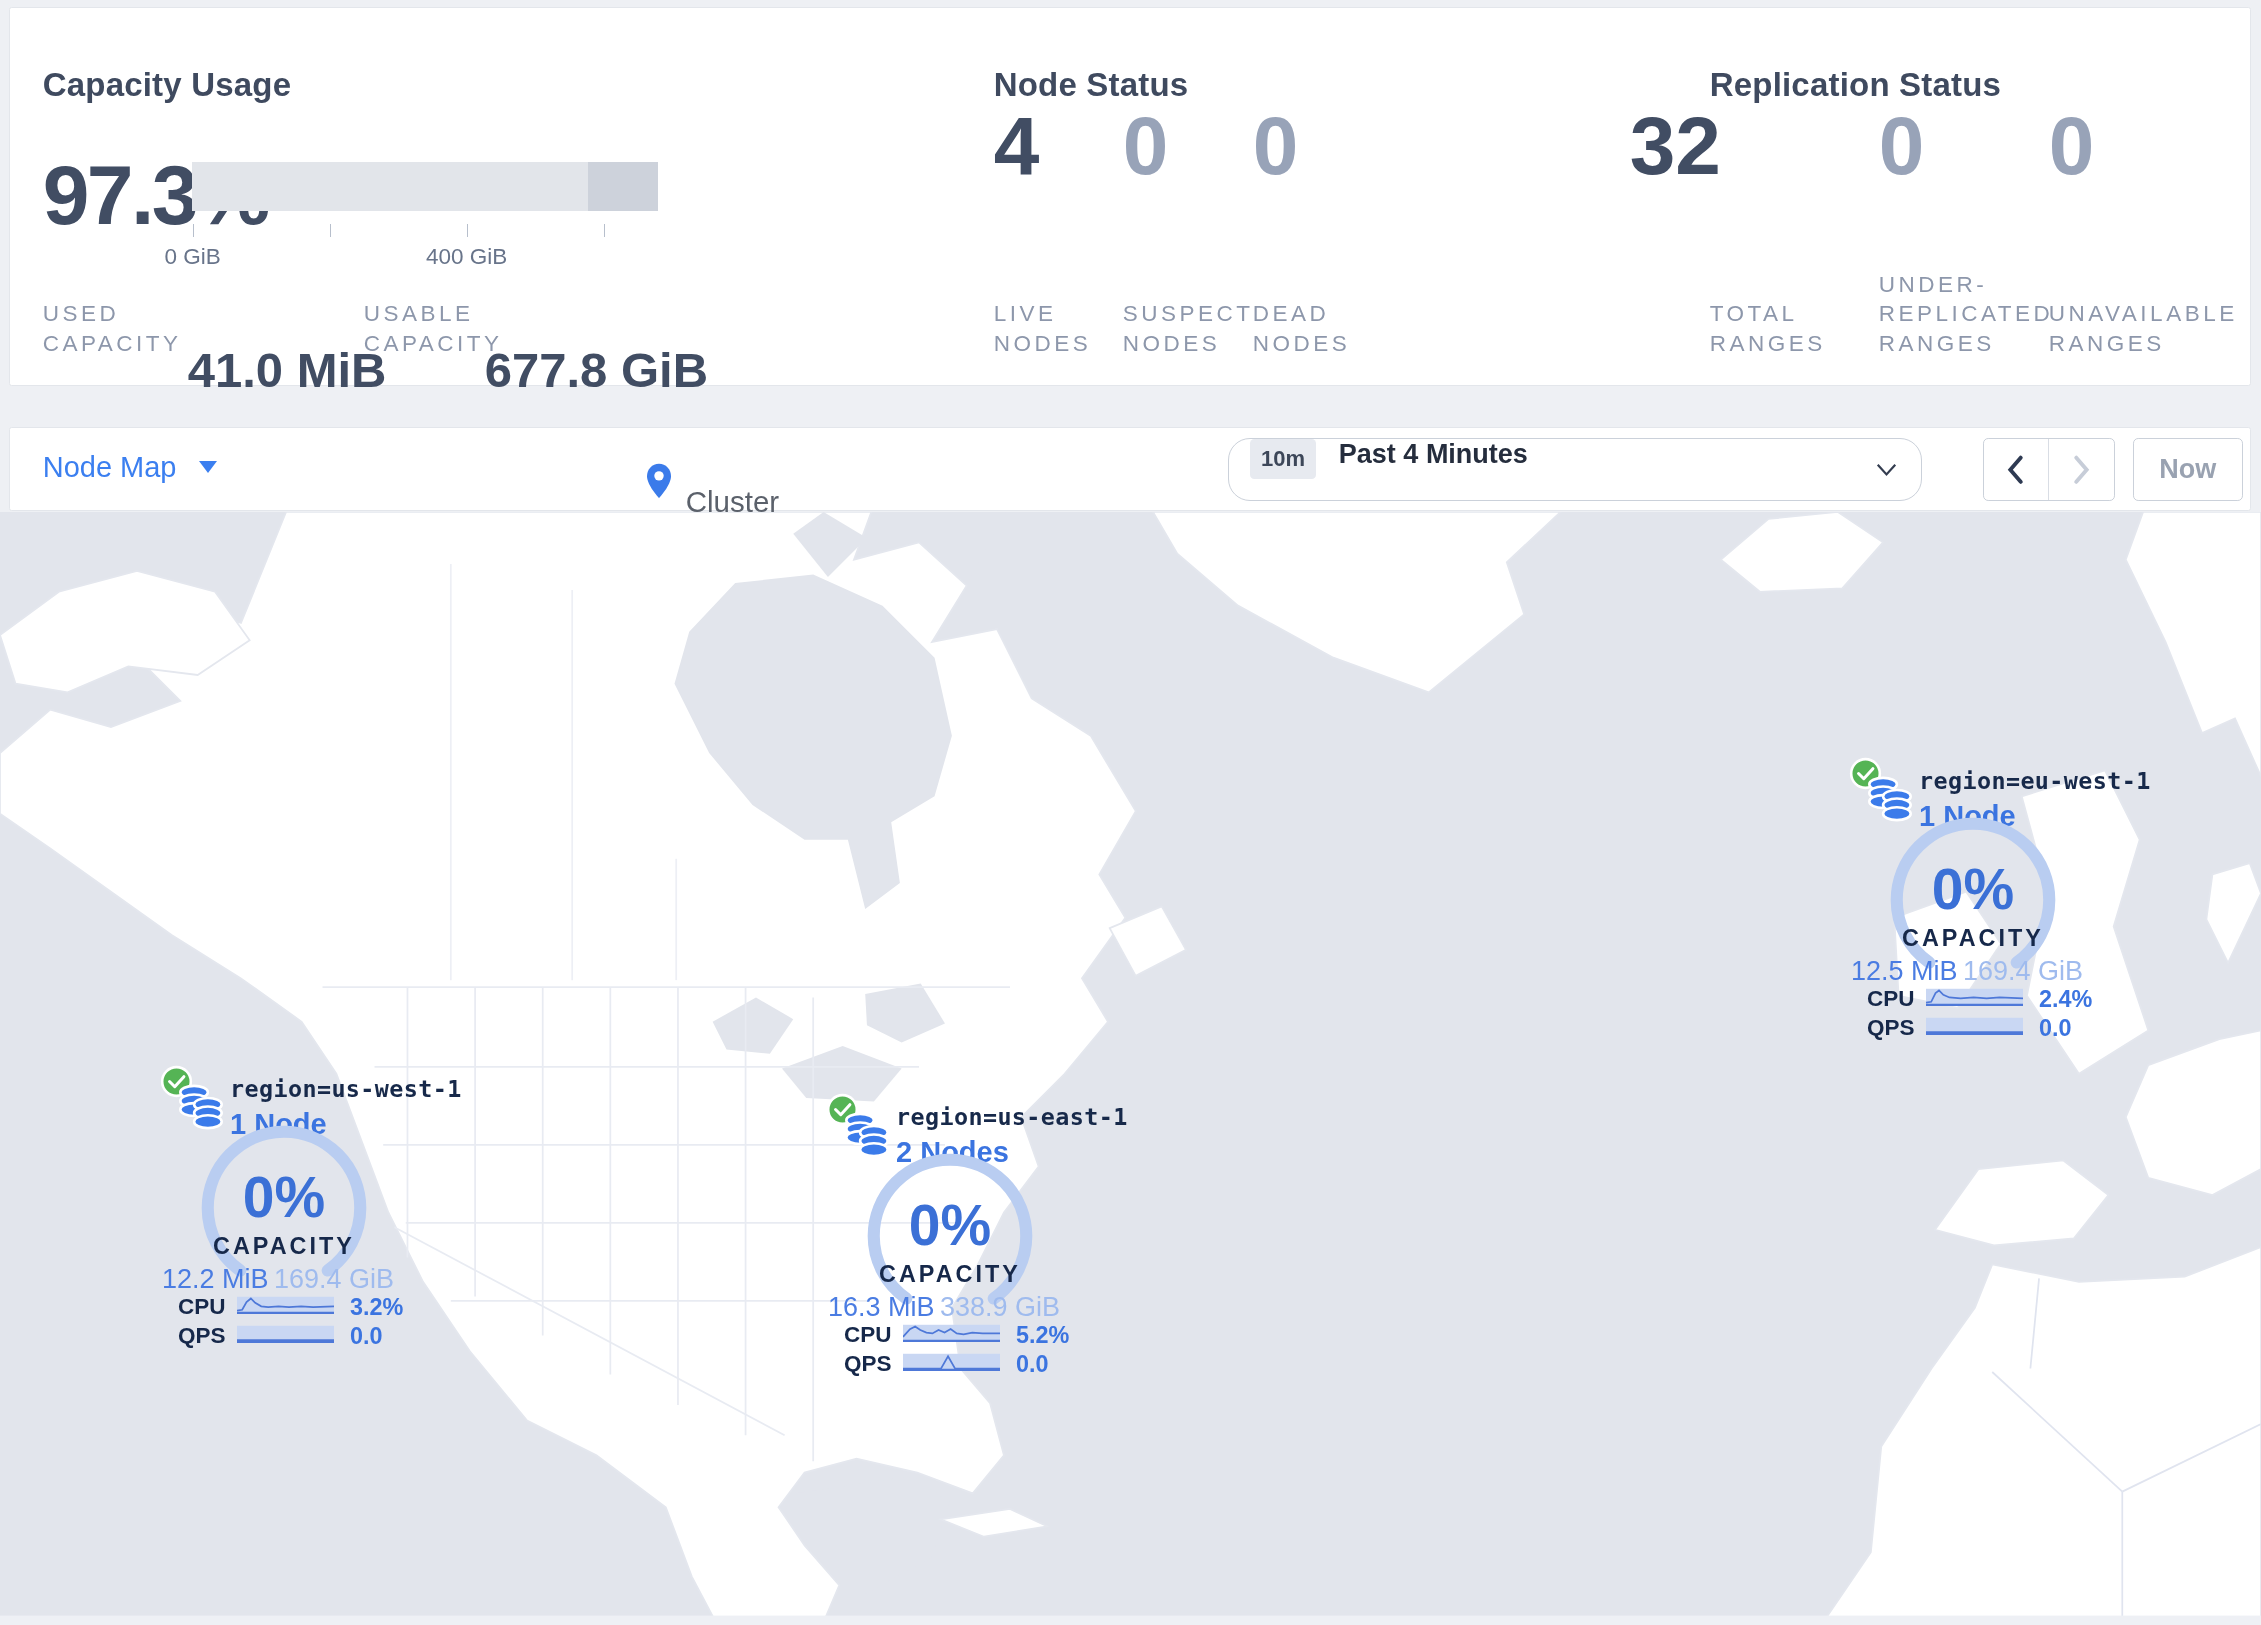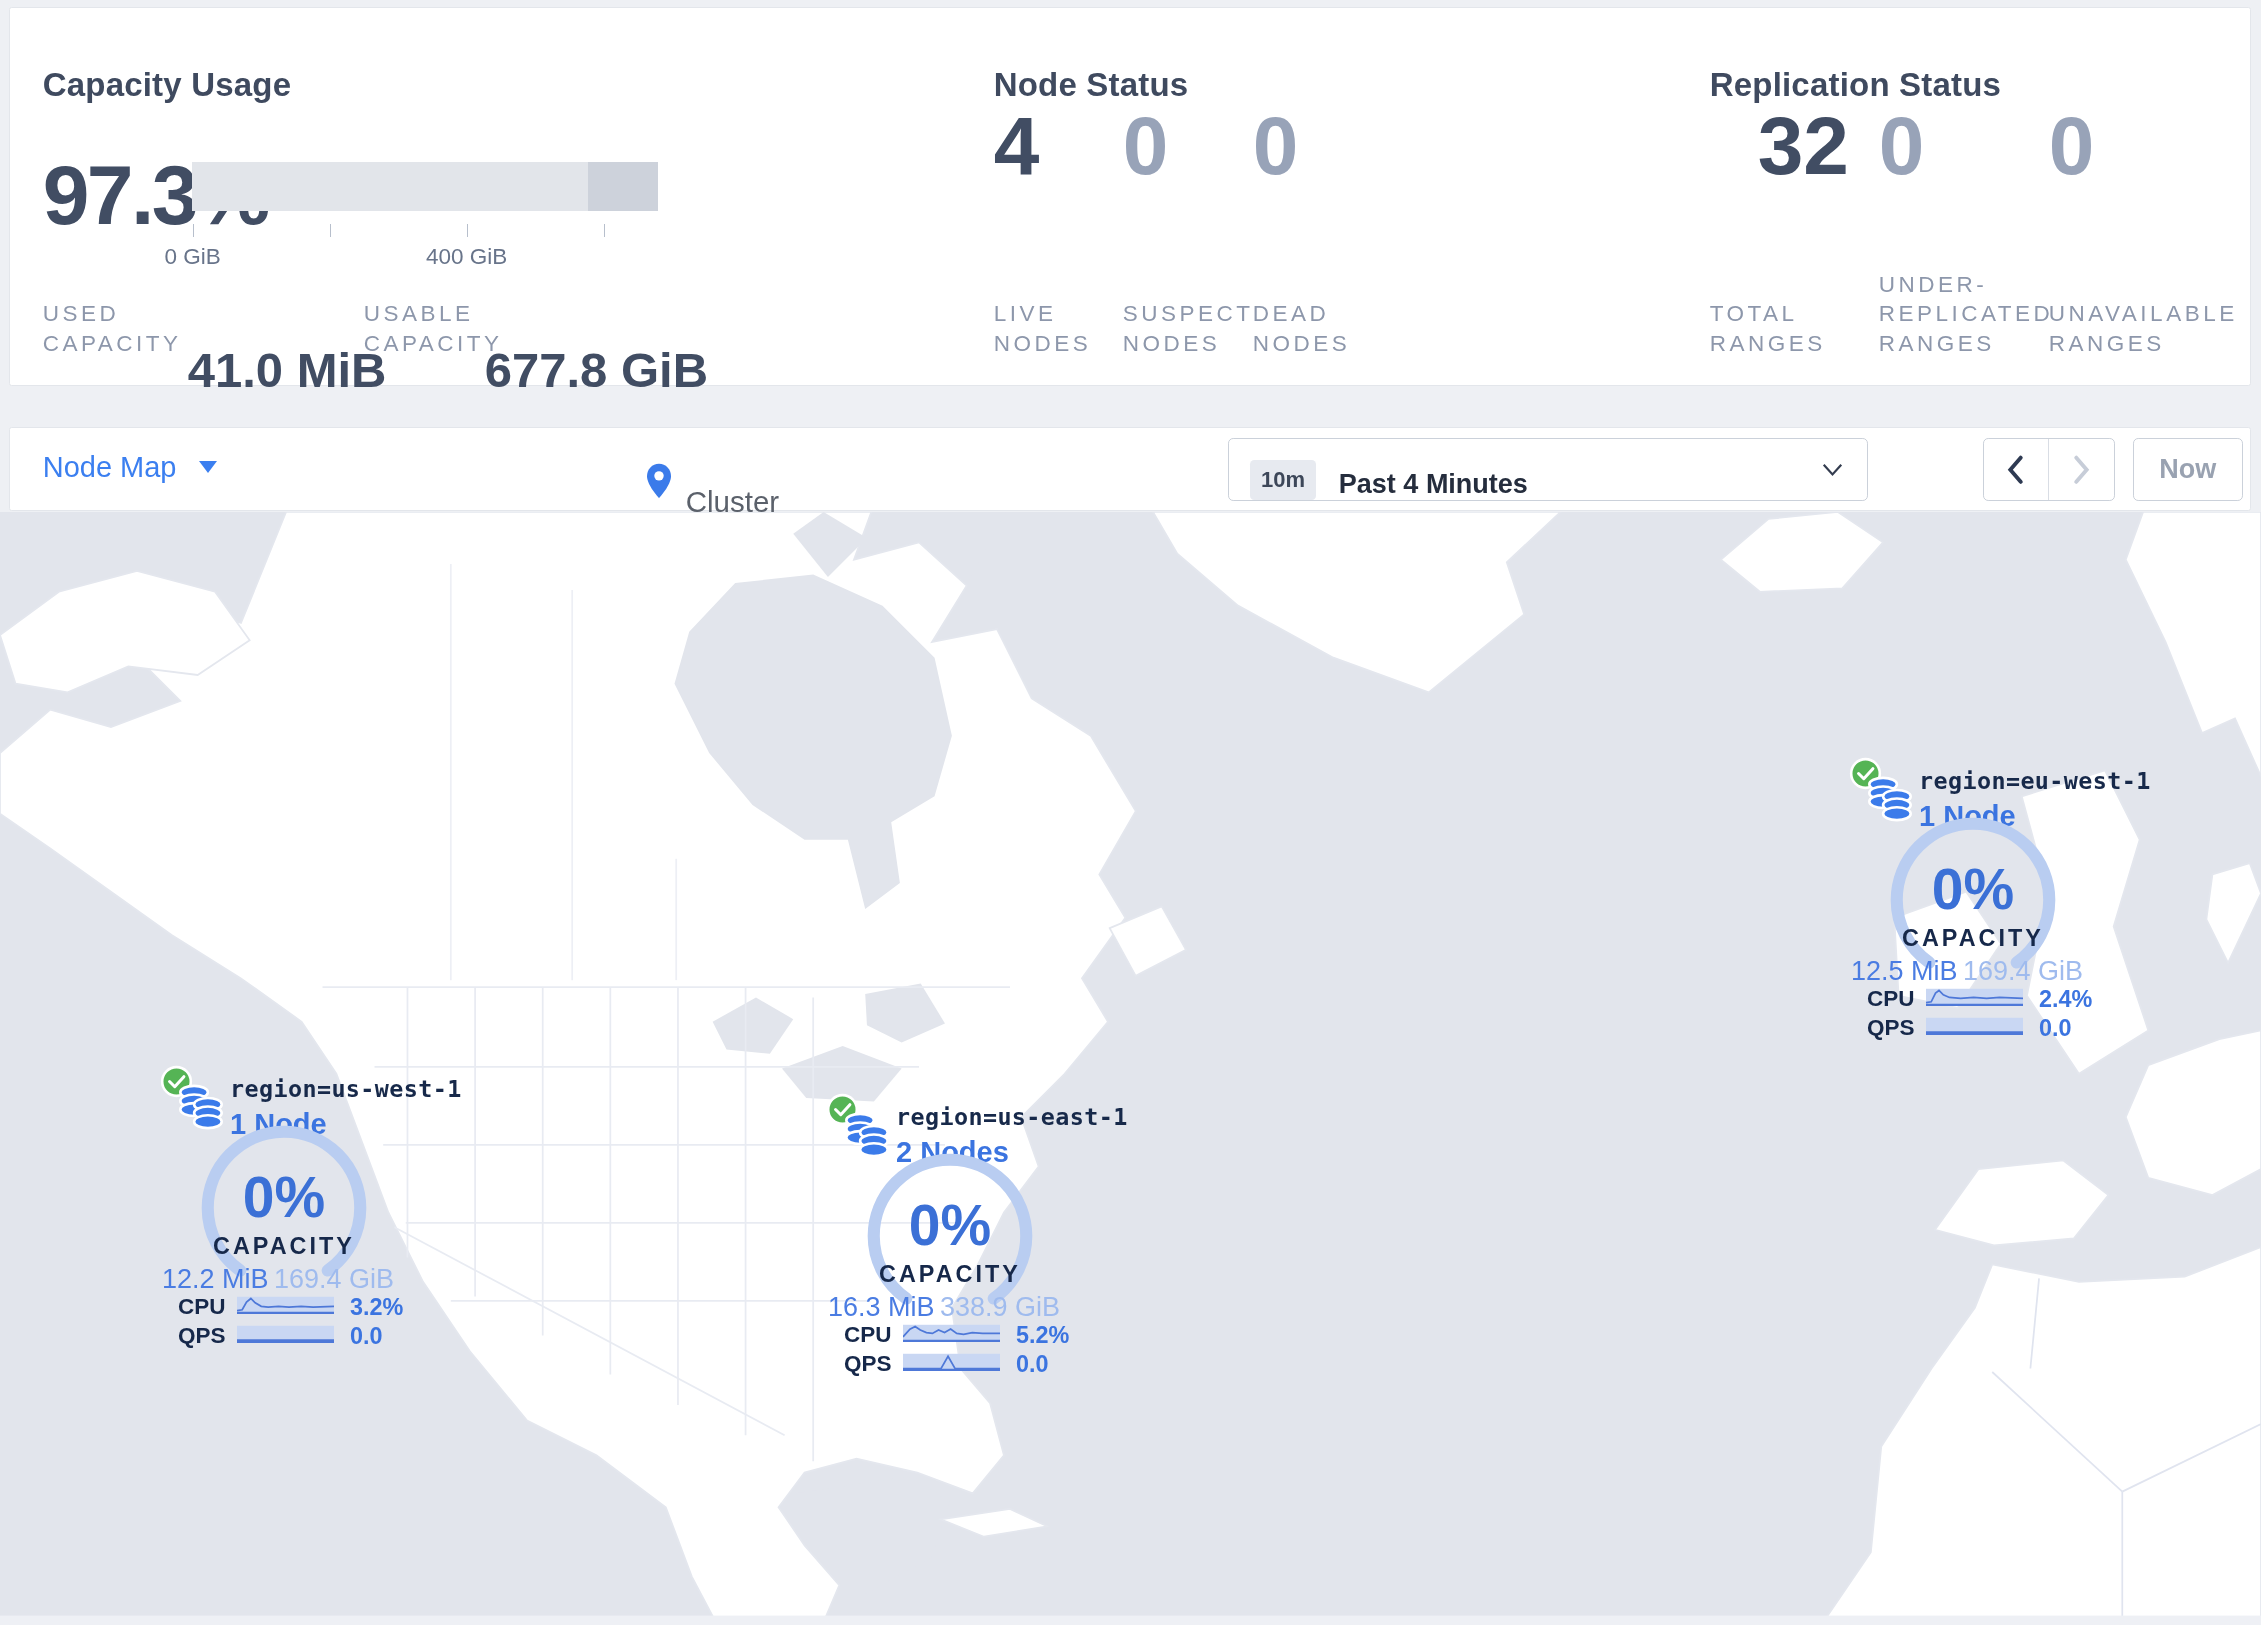--- a/index.html
+++ b/index.html
@@ -25,21 +25,21 @@
   .stat-num.dim{color:#98a3b8;}
 
   
   .toolbar-card{top:427px;height:84px;}
   .view-sel{position:absolute;left:33px;top:22.5px;display:flex;align-items:center;gap:22.5px;cursor:pointer;}
   .view-sel .lbl{font-size:29px;color:#3b7ff0;}
   .caret-down{width:0;height:0;border-left:9.5px solid transparent;border-right:9.5px solid transparent;border-top:12px solid #3b7ff0;}
   .crumb{position:absolute;left:636px;top:15.6px;display:flex;align-items:center;gap:14px;}
   .crumb .lbl{font-size:29.5px;color:#5b616b;margin-top:41px;}
   .ctl{position:absolute;top:10.4px;height:63px;background:#fff;border:0.9px solid #cbd1da;border-radius:5.2px;box-sizing:border-box;}
-  .time-select{left:1218px;width:640px;display:flex;align-items:flex-end;gap:22.5px;padding:0 21px;cursor:pointer;}
+  .time-select{left:1218px;width:694px;display:flex;align-items:flex-start;gap:22.5px;padding:0 21px;cursor:pointer;border-radius:22px;}
   .time-badge{background:#e7eaf0;border-radius:4.3px;padding:7px 11.3px;font-size:22px;font-weight:700;color:#3d4759;}
   .time-label{font-size:27px;font-weight:600;color:#252d3d;}
   .time-chev{position:absolute;right:24px;top:23.4px;}
   .pager{left:1973px;width:132px;display:flex;}
   .pager .pg{flex:1;display:flex;align-items:center;justify-content:center;cursor:pointer;}
   .pager .pg+.pg{border-left:0.9px solid #d9dde4;}
   .now-btn{left:2123px;width:110px;display:flex;align-items:center;justify-content:center;font-size:27px;font-weight:600;color:#99a2b1;cursor:pointer;}
 
   
   .map{position:absolute;left:0;right:0;top:512px;height:1114px;background:#e2e5ec;}
@@ -103,21 +103,21 @@
     <div class="stat-lbl" style="left:1113px">
       <span>SUSPECT</span>
       <span>NODES</span>
     </div>
     <div class="stat-lbl" style="left:1243px">
       <span>DEAD</span>
       <span>NODES</span>
     </div>
 
     <h2 class="sec-title t-rep">Replication Status</h2>
-    <div class="stat-num" style="left:1748px">32</div>
+    <div class="stat-num" style="left:1620px">32</div>
     <div class="stat-num dim" style="left:1869px">0</div>
     <div class="stat-num dim" style="left:2039px">0</div>
     <div class="stat-lbl" style="left:1700px">
       <span>TOTAL</span>
       <span>RANGES</span>
     </div>
     <div class="stat-lbl" style="left:1869px">
       <span>UNDER-</span>
       <span>REPLICATED</span>
       <span>RANGES</span>

